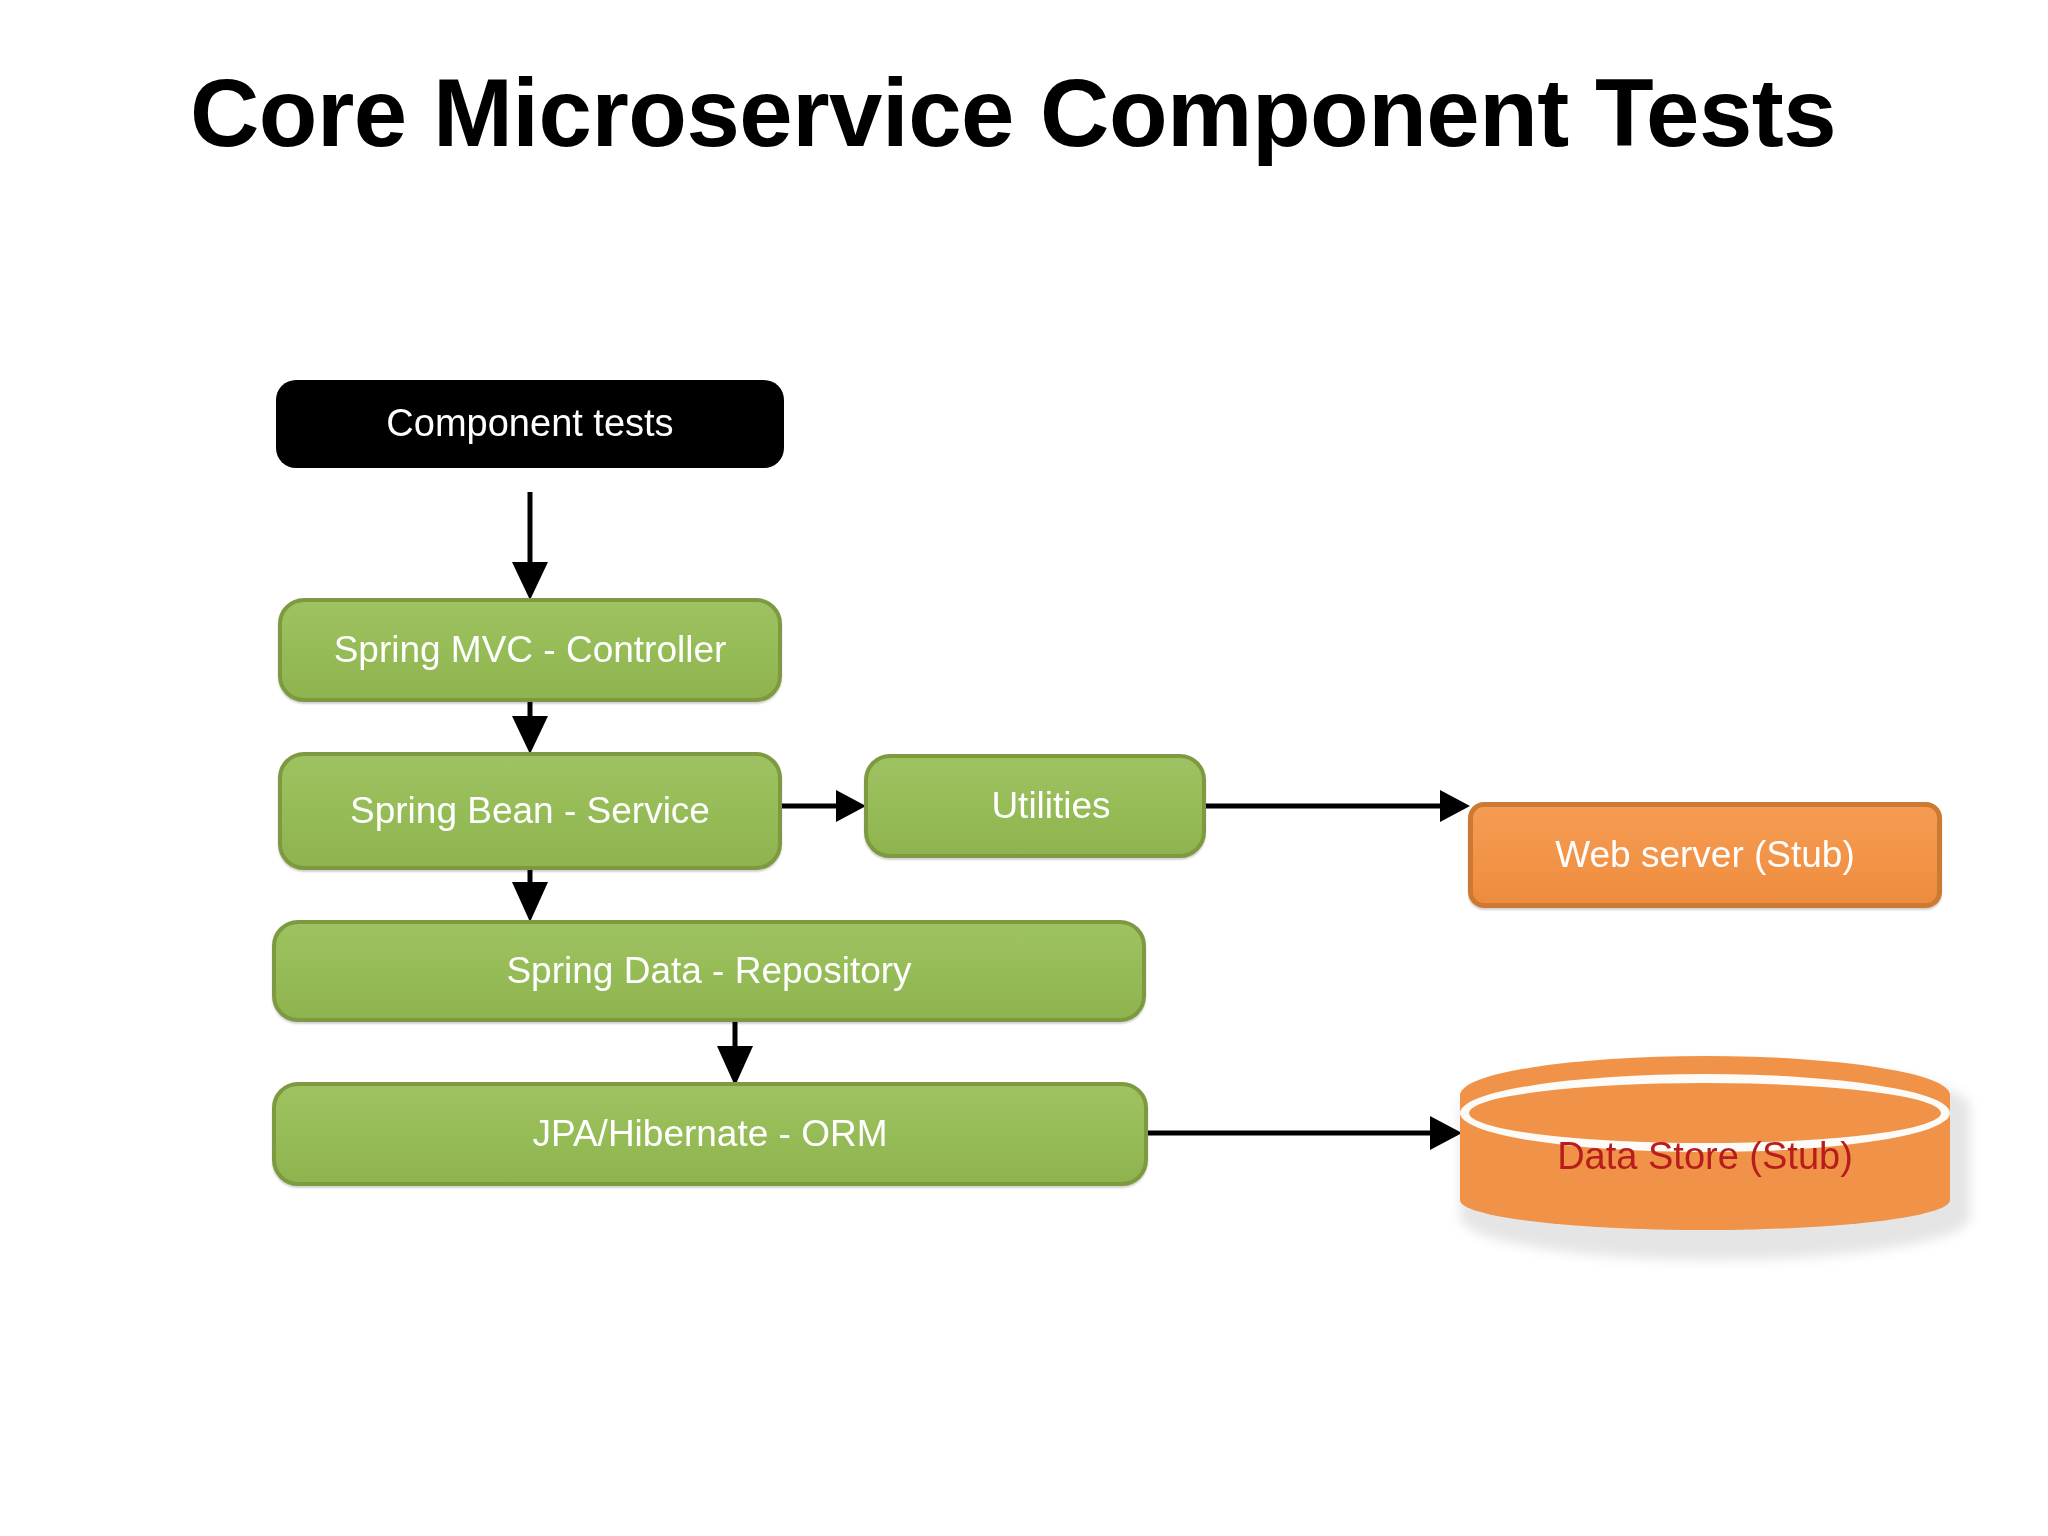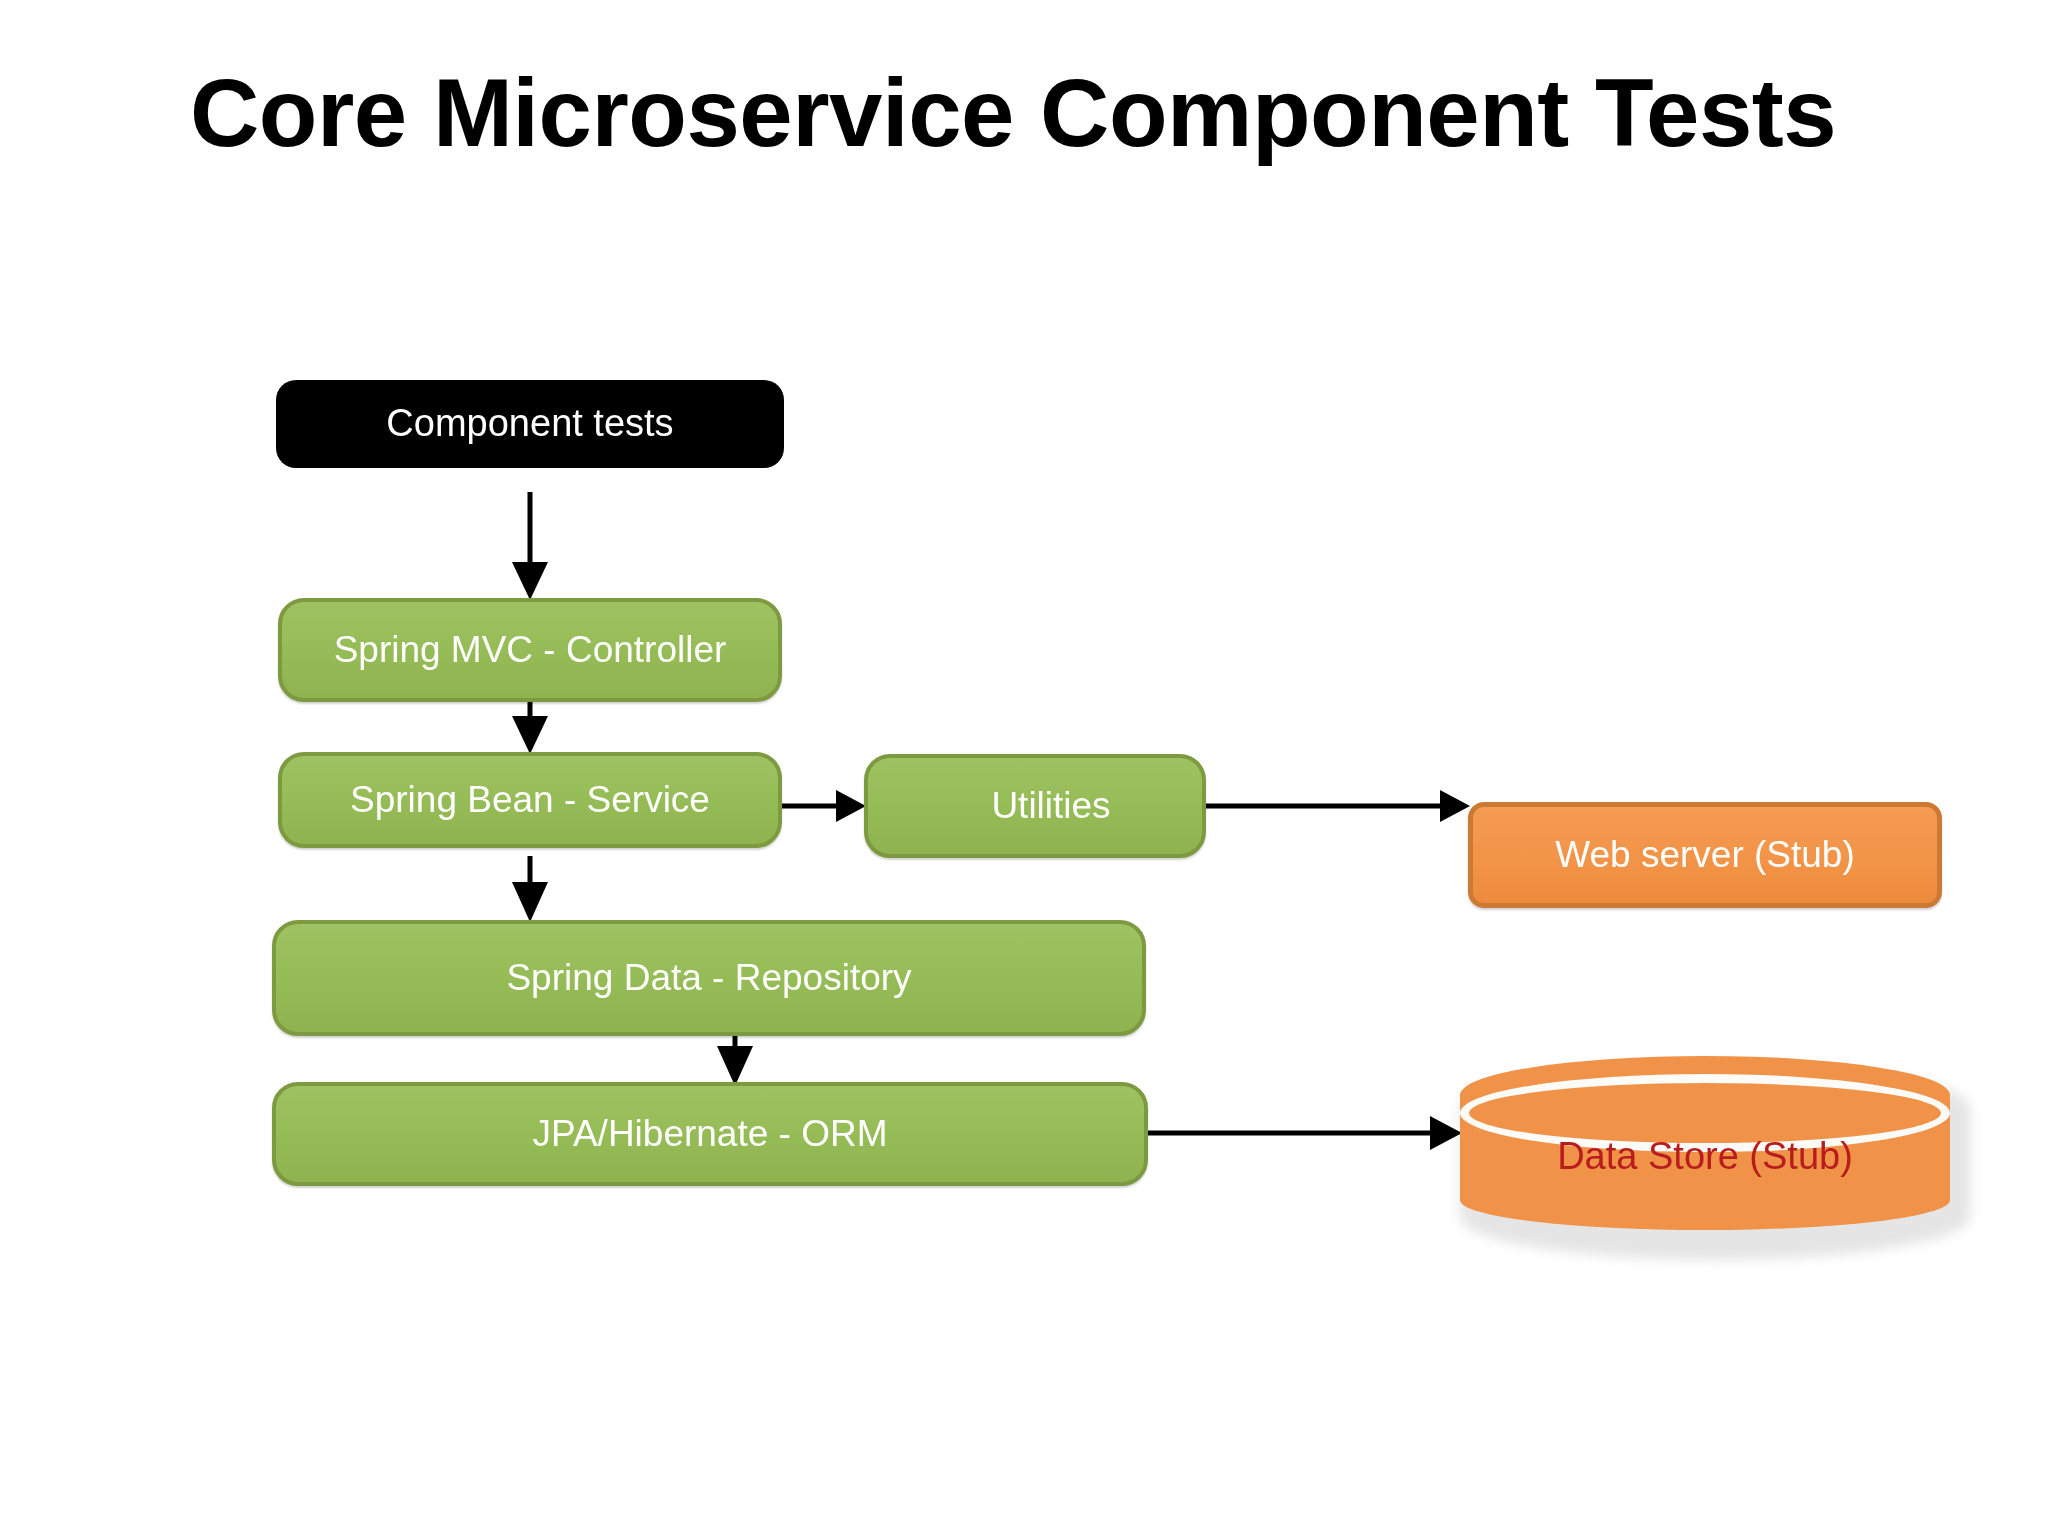--- a/index.html
+++ b/index.html
@@ -183,25 +183,25 @@
     <g>
       <line x1="1148" y1="1133" x2="1440" y2="1133" stroke-width="5"></line>
       <polygon points="1462,1133 1430,1116 1430,1150"></polygon>
     </g>
   </svg>
 
   <div class="node black" style="left:276px; top:380px; width:508px; height:88px;border-radius:20px;">Component tests</div>
 
   <div class="node green" style="left:278px; top:598px; width:504px; height:104px;">Spring MVC - Controller</div>
 
-  <div class="node green" style="left:278px; top:752px; width:504px; height:96px;">Spring Bean - Service</div>
+  <div class="node green" style="left:278px; top:752px; width:504px; height:118px;">Spring Bean - Service</div>
 
   <div class="node green" style="left:864px; top:754px; width:342px; height:104px;padding-left:32px;">Utilities</div>
 
-  <div class="node green" style="left:272px; top:920px; width:874px; height:116px;">Spring Data - Repository</div>
+  <div class="node green" style="left:272px; top:920px; width:874px; height:102px;">Spring Data - Repository</div>
 
   <div class="node green" style="left:272px; top:1082px; width:876px; height:104px;">JPA/Hibernate - ORM</div>
 
   <div class="node orange" style="left:1468px; top:762px; width:474px; height:106px;">Web server (Stub)</div>
 
   <div class="cylinder" style="left:1450px; top:1050px; width:510px; height:196px;">
     <div class="cyl-shadow"></div>
     <div class="cyl-body"></div>
     <div class="cyl-top"></div>
     <div class="cyl-white-ring"></div>

